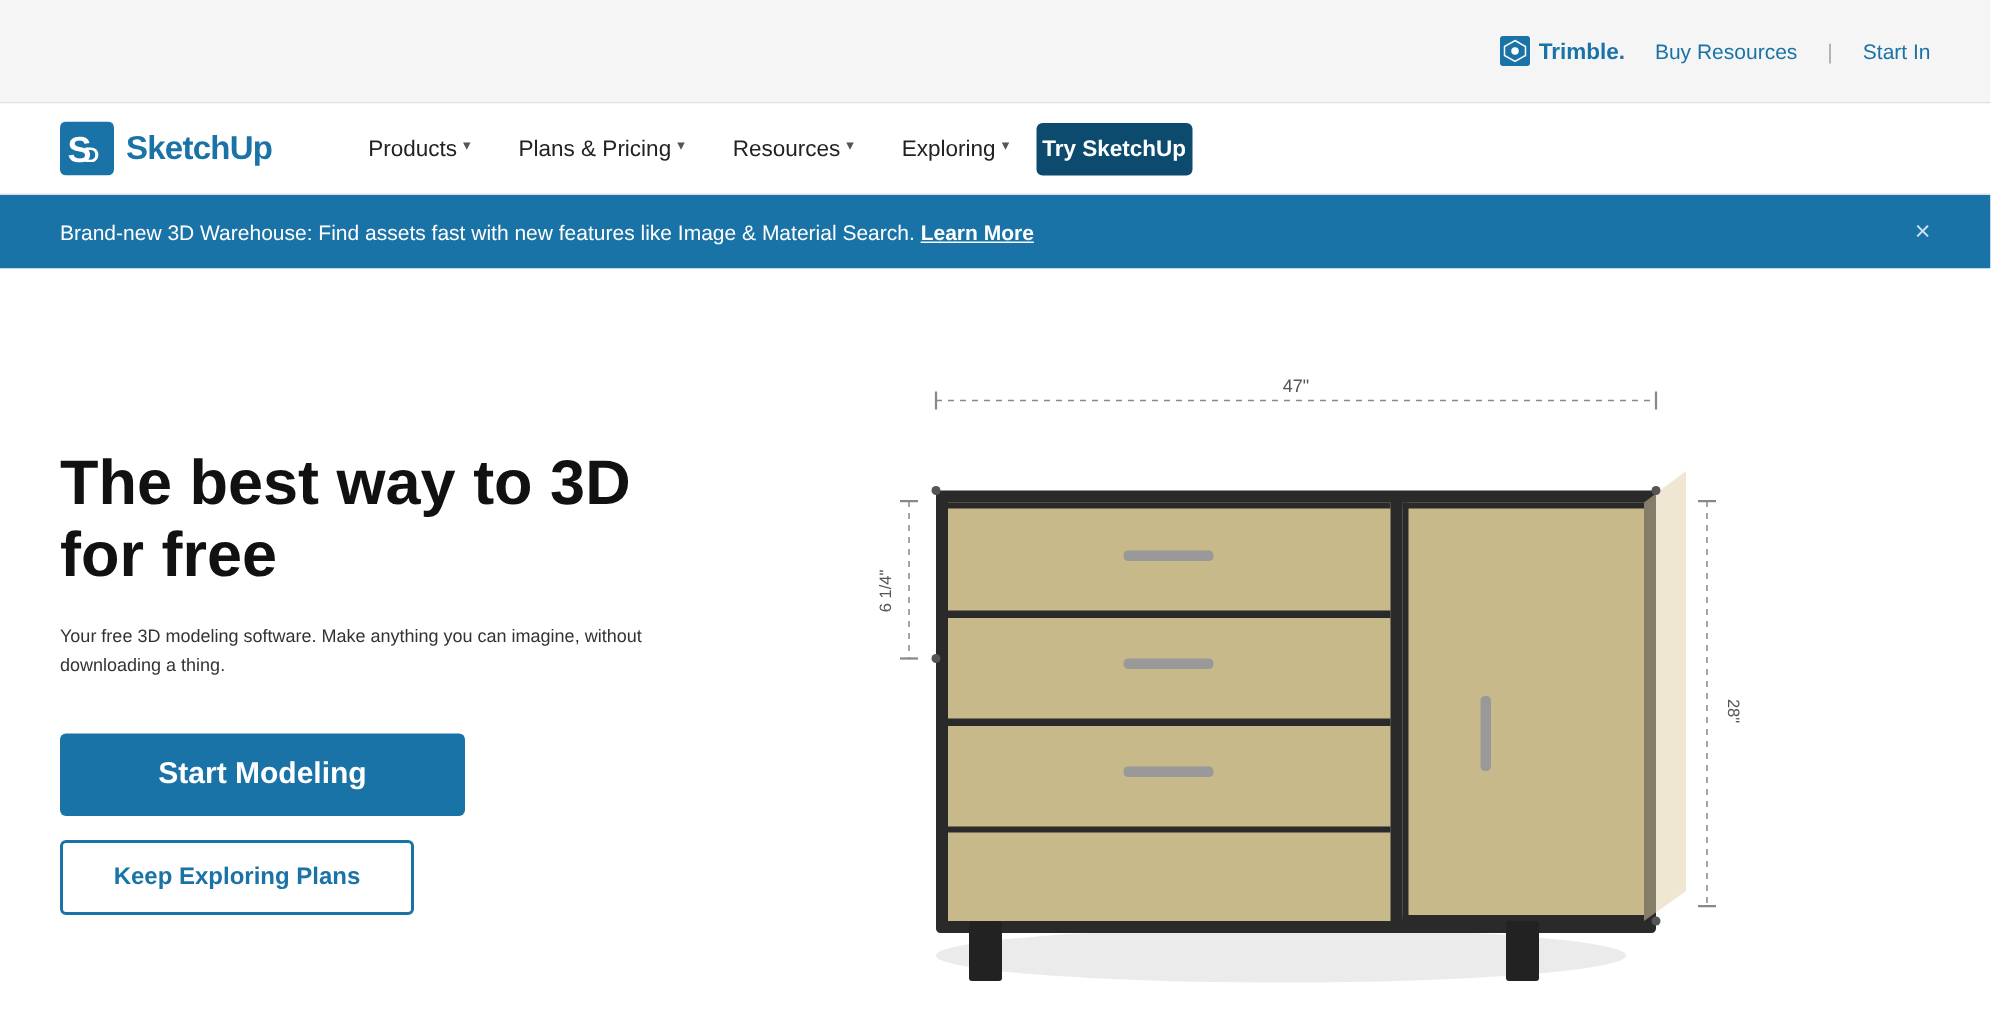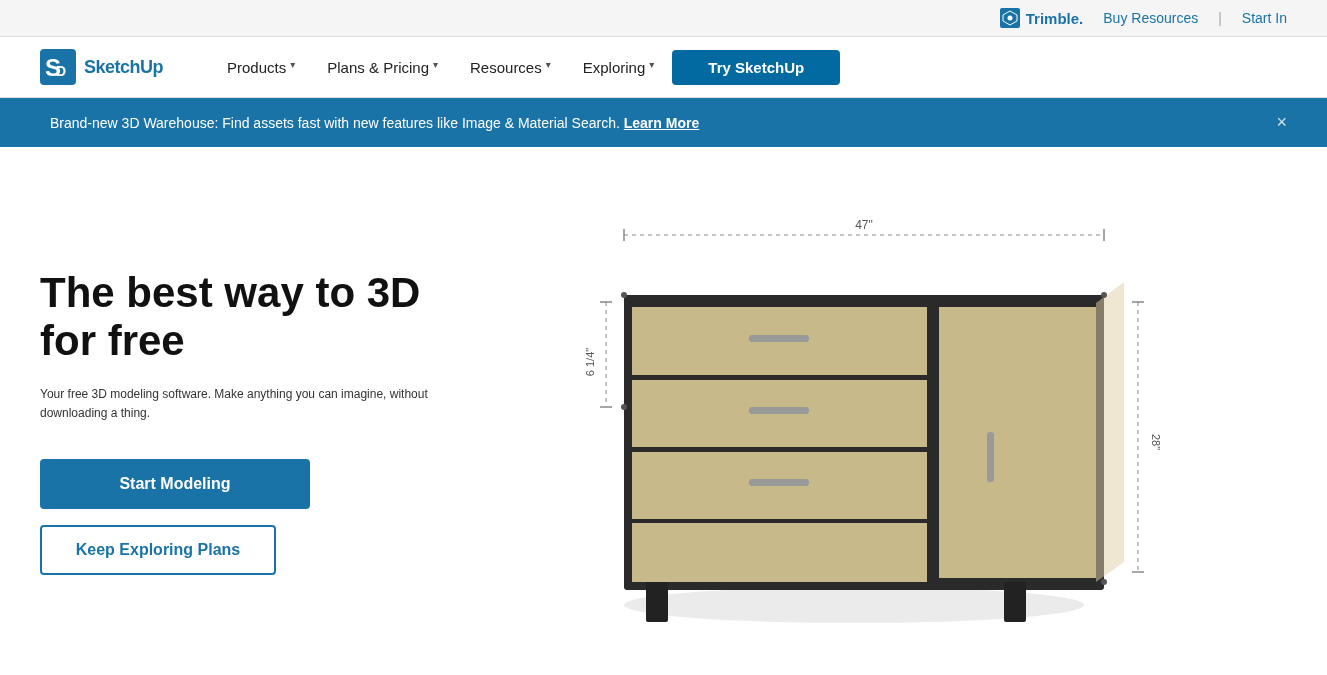--- a/index.html
+++ b/index.html
@@ -4,21 +4,21 @@
   <style>
     * { margin: 0; padding: 0; box-sizing: border-box; }
     body { font-family: 'Arial', sans-serif; background: #fff; color: #222; }
 
     
     .top-bar {
       background: #f5f5f5;
       display: flex;
       justify-content: flex-end;
       align-items: center;
-      padding: 8px 40px;
+      padding: 24px 40px;
       gap: 20px;
       border-bottom: 1px solid #e0e0e0;
     }
     .top-bar-link {
       font-size: 14px;
       color: #1a73a7;
       text-decoration: none;
       cursor: pointer;
     }
     .top-bar-divider {
@@ -40,21 +40,21 @@
       align-items: center;
       gap: 8px;
       margin-right: 20px;
       text-decoration: none;
     }
     .nav-logo-icon {
       width: 36px;
       height: 36px;
     }
     .nav-logo-text {
-      font-size: 18px;
+      font-size: 22px;
       font-weight: 700;
       color: #1a73a7;
       letter-spacing: -0.5px;
     }
     .nav-items {
       display: flex;
       align-items: center;
       gap: 4px;
       flex: 1;
     }
@@ -66,40 +66,40 @@
       color: #222;
       cursor: pointer;
       border-radius: 4px;
       text-decoration: none;
     }
     .nav-item .chevron {
       font-size: 10px;
       color: #555;
     }
     .nav-cta {
-      padding: 9px 36px;
-      background: #0369a1;
+      padding: 9px 4px;
+      background: #0c4a6e;
       color: #fff !important;
       border-radius: 4px;
       font-weight: 600;
       font-size: 15px;
       text-decoration: none;
     }
 
     
     .banner {
       background: #1a73a7;
       color: #fff;
       display: flex;
       align-items: center;
       justify-content: space-between;
       padding: 14px 40px;
       font-size: 14px;
     }
-    .banner-text { flex: 1; margin-left: 10px; }
+    .banner-text { flex: 1; }
     .banner-link {
       color: #fff;
       font-weight: 700;
       text-decoration: underline;
       cursor: pointer;
     }
     .banner-close {
       cursor: pointer;
       font-size: 18px;
       color: #fff;
@@ -135,21 +135,21 @@
       margin-bottom: 36px;
     }
     .btn-primary {
       display: block;
       width: 270px;
       padding: 16px 20px;
       background: #1a73a7;
       color: #fff;
       border: none;
       border-radius: 4px;
-      font-size: 16px;
+      font-size: 20px;
       font-weight: 600;
       text-align: center;
       cursor: pointer;
       margin-bottom: 16px;
       text-decoration: none;
     }
     .btn-secondary {
       display: block;
       width: 236px;
       padding: 14px 20px;

